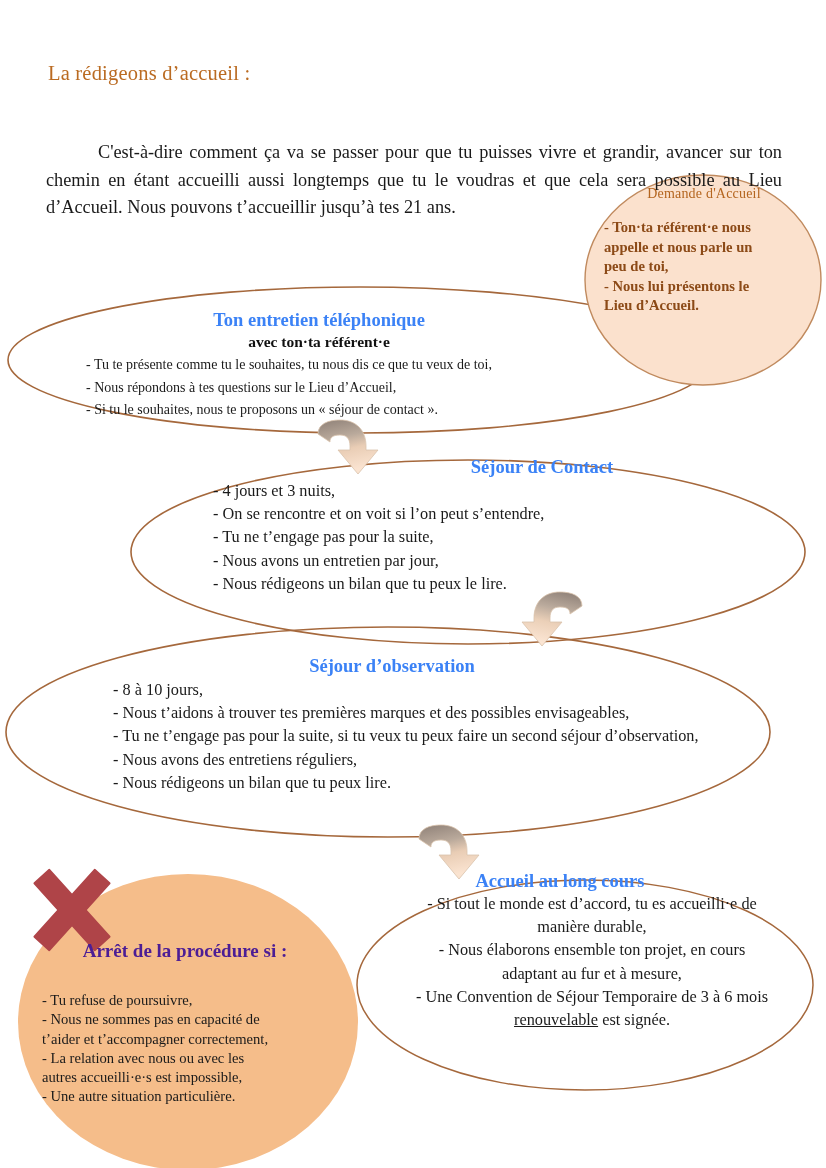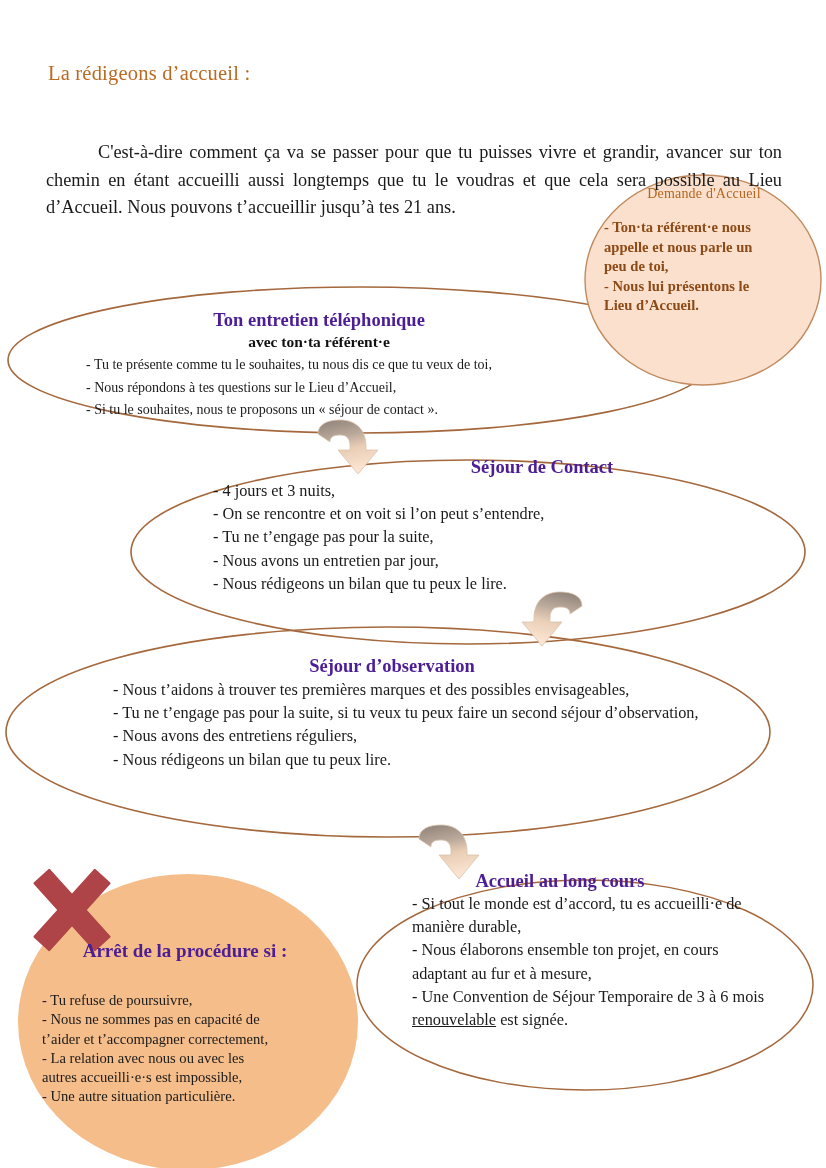--- a/index.html
+++ b/index.html
@@ -49,21 +49,21 @@
     line-height: 27.5px;
     text-align: justify;
     text-indent: 52px;
     color: #1a1a1a;
     margin-top: 42px;
   }
 
   
   .block { position: absolute; }
   .sec-title {
-    color: #4c1d95;
+    color: #3b82f6;
     font-weight: bold;
     text-align: center;
     white-space: nowrap;
   }
   .sub-title {
     color: #111111;
     font-weight: bold;
     text-align: center;
     white-space: nowrap;
   }
@@ -157,20 +157,21 @@
   #blk-alc-title .sec-title { font-size: 18.5px; }
   #blk-alc-body {
     left: 412px;
     top: 892px;
     width: 360px;
     z-index: 4;
   }
   #blk-alc-body .bullets {
     font-size: 16.3px;
     line-height: 23.2px;
+    text-align: center;
   }
   .u { text-decoration: underline; }
 
   
   #blk-arret {
     left: 42px;
     top: 940px;
     width: 286px;
     z-index: 5;
   }
@@ -305,20 +306,21 @@
       <div class="li">- Nous avons un entretien par jour,</div>
       <div class="li">- Nous rédigeons un bilan que tu peux le lire.</div>
     </div>
   </div>
 
   <div class="block" id="blk-obs-title">
     <div class="sec-title">Séjour d’observation</div>
   </div>
   <div class="block" id="blk-obs-body">
     <div class="bullets">
+      <div class="li">- 8 à 10 jours,</div>
       <div class="li">- Nous t’aidons à trouver tes premières marques et des possibles envisageables,</div>
       <div class="li wrap">- Tu ne t’engage pas pour la suite, si tu veux tu peux faire un second séjour d’observation,</div>
       <div class="li">- Nous avons des entretiens réguliers,</div>
       <div class="li">- Nous rédigeons un bilan que tu peux lire.</div>
     </div>
   </div>
 
   <div class="block" id="blk-alc-title">
     <div class="sec-title">Accueil au long cours</div>
   </div>

